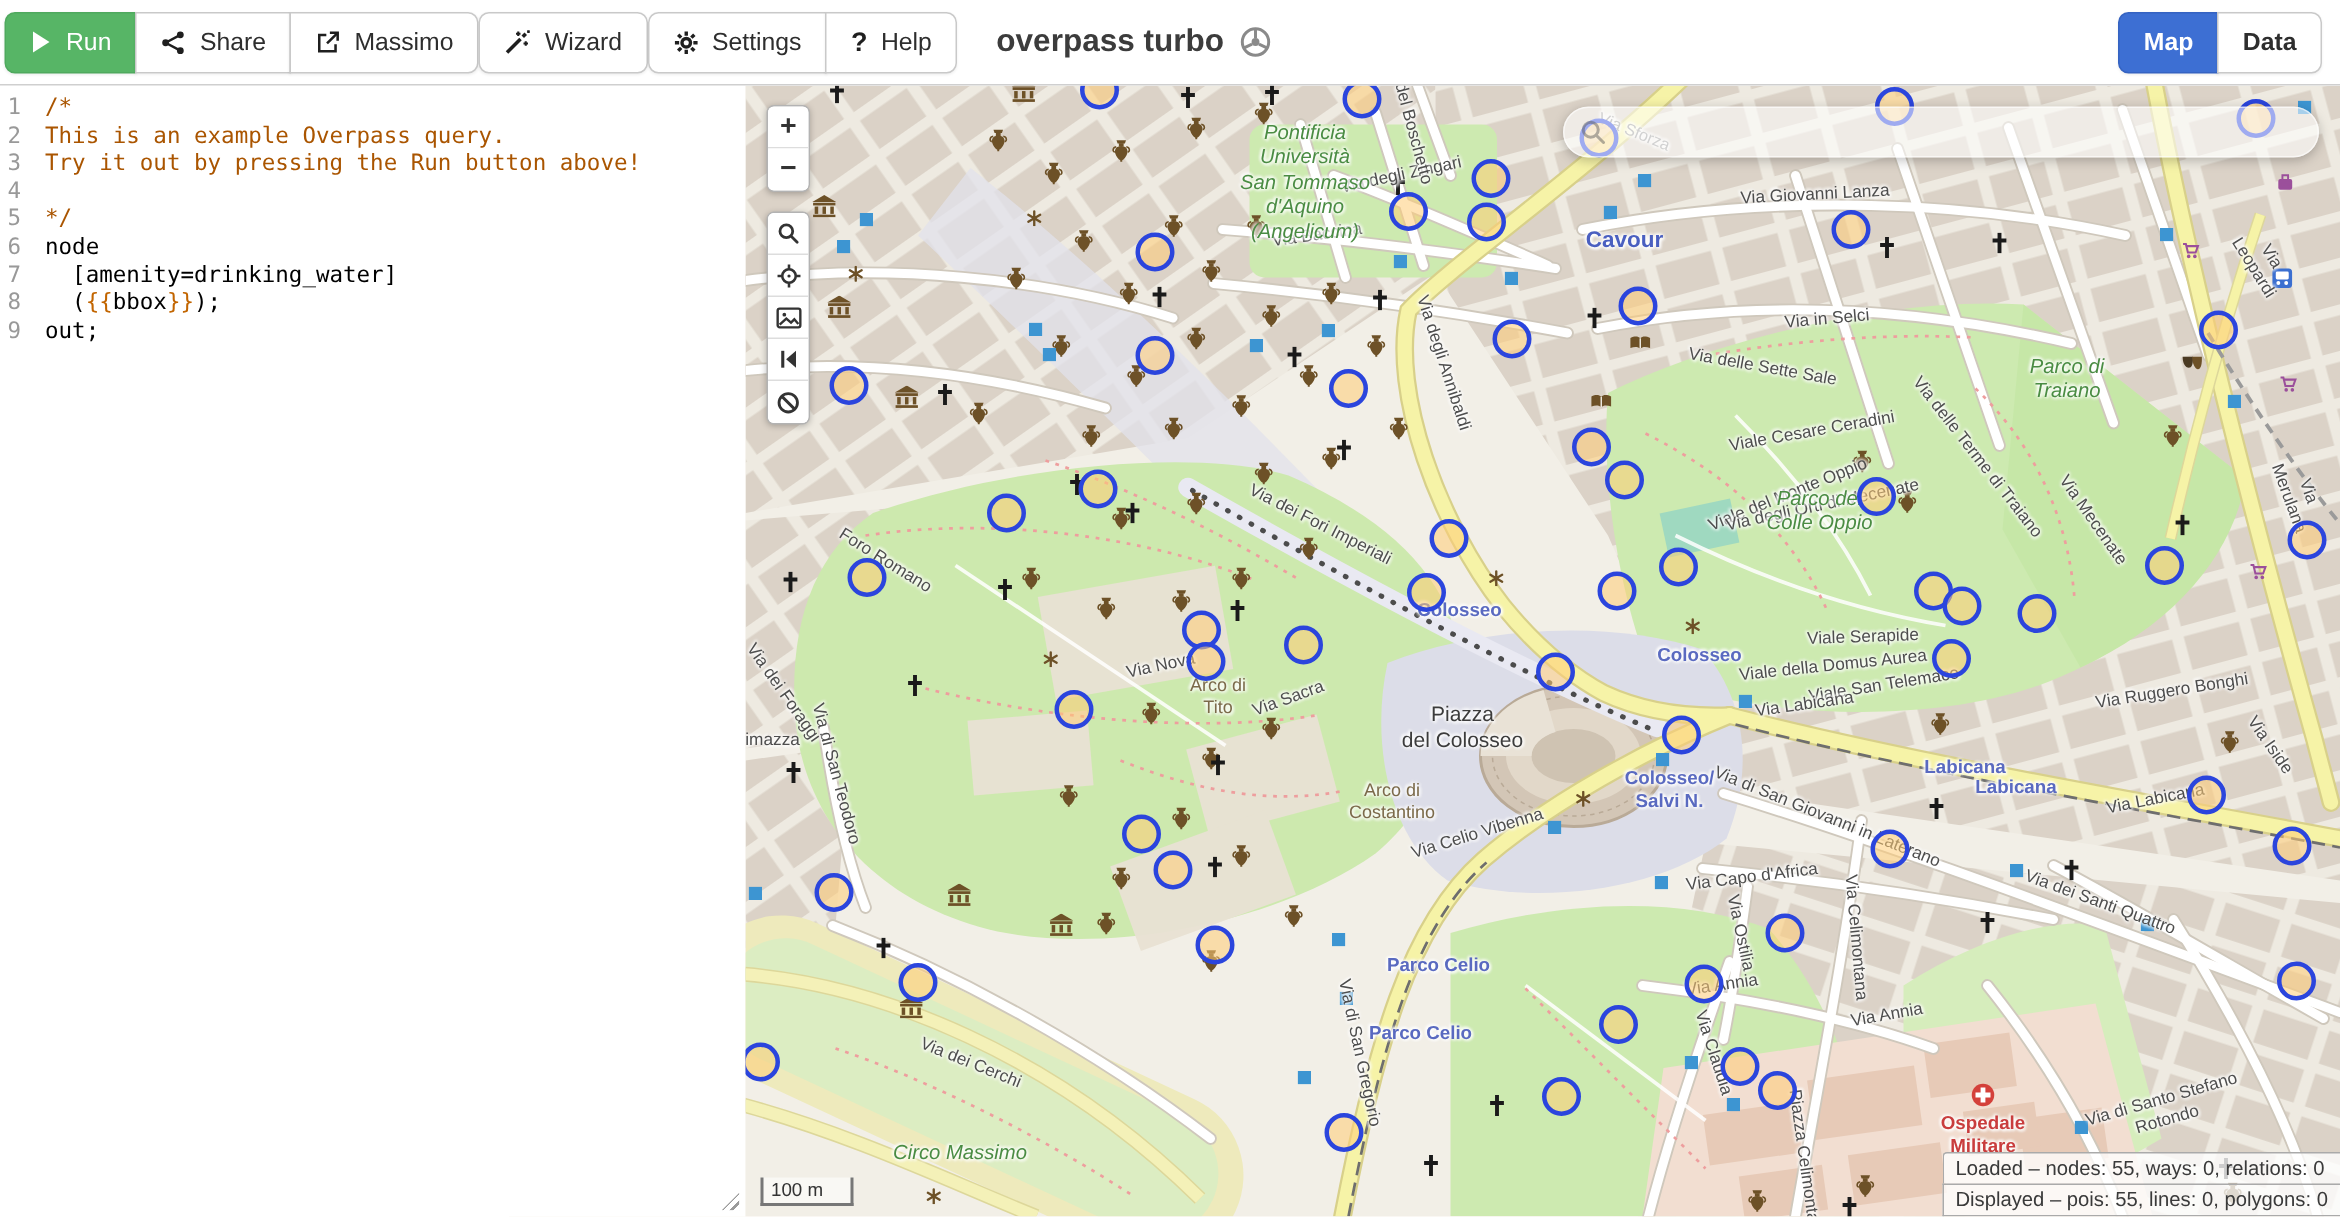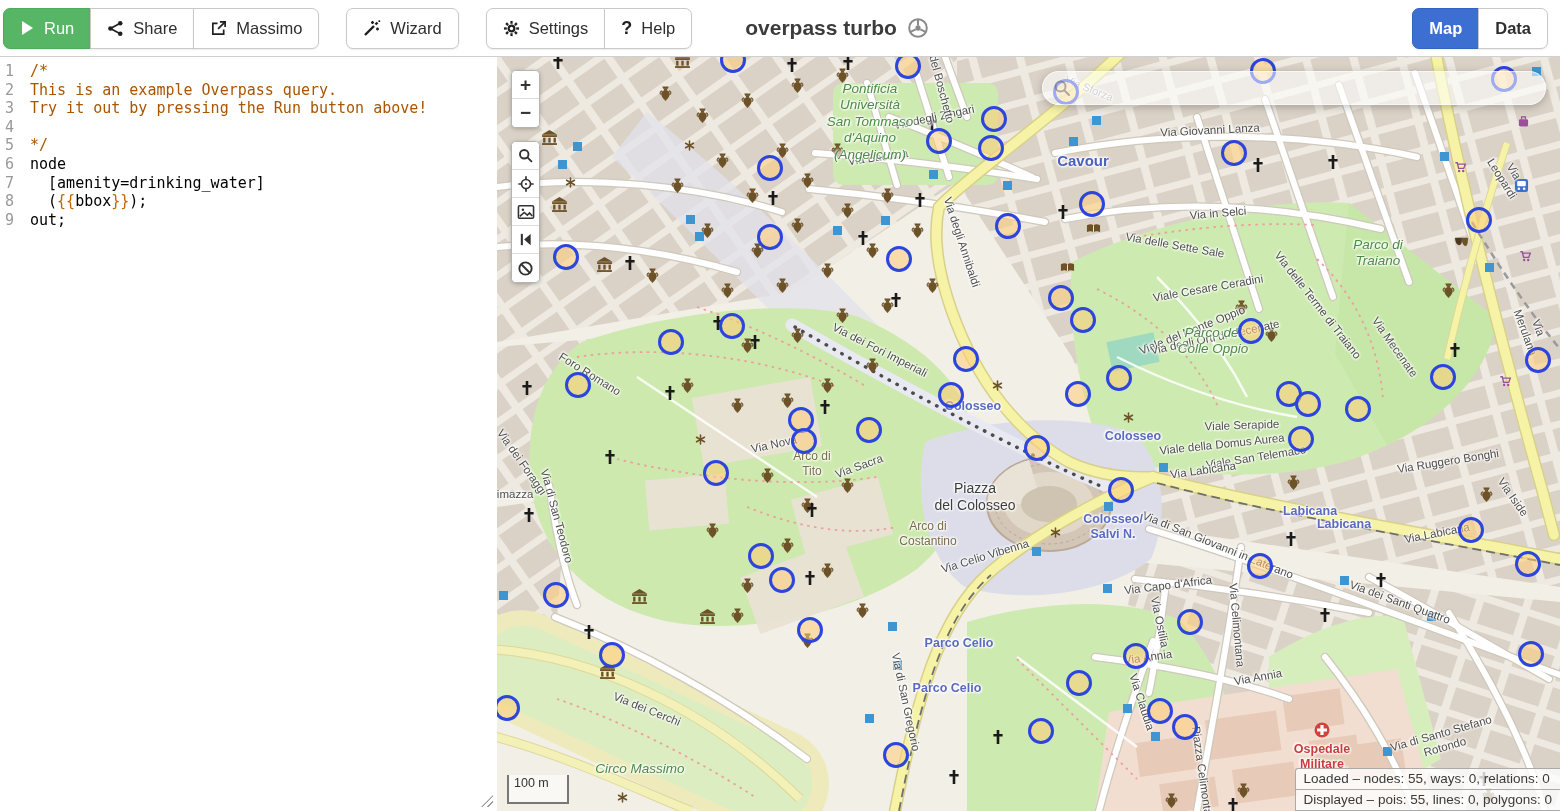--- a/index.html
+++ b/index.html
@@ -3,21 +3,21 @@
 <meta charset="utf-8">
 <style>
   * { box-sizing: border-box; }
   html,body { margin:0; padding:0; width:1560px; height:811px; overflow:hidden;
     font-family:"Liberation Sans", sans-serif; background:#fff; }
   .app { width:1560px; height:811px; display:flex; flex-direction:column; }
 
   
   .toolbar { height:57px; background:#fff; border-bottom:1px solid #cfcfcf;
     display:flex; align-items:center; padding:0 12px 0 3px; flex:0 0 auto; position:relative; z-index:50; }
-  .btn-group { display:flex; margin-right:27px; }
+  .btn-group { display:flex; }
   .btn { display:flex; align-items:center; gap:9px; padding:0 16px; height:41px;
     background:#fff; border:1px solid #c9c9c9; color:#2e2e2e; font-size:16.5px;
     font-family:"Liberation Sans", sans-serif; cursor:pointer; margin-left:-1px;
     box-shadow:0 1px 2px rgba(0,0,0,0.07); }
   .btn:first-child { border-top-left-radius:7px; border-bottom-left-radius:7px; margin-left:0; }
   .btn:last-child { border-top-right-radius:7px; border-bottom-right-radius:7px; }
   .btn.run { background:#57b566; border-color:#4fa95e; color:#fff; }
   .btn.blue { background:#3d6fd3; border-color:#3563c2; color:#fff; font-weight:bold; }
   .btn.bold { font-weight:bold; }
   .ico { display:flex; align-items:center; }
@@ -73,21 +73,21 @@
     box-shadow:0 1px 4px rgba(0,0,0,0.25); z-index:5; }
   .ctl button { display:flex; align-items:center; justify-content:center; width:27px; height:28px;
     background:#fff; border:none; border-bottom:1px solid #ddd; padding:0; cursor:pointer;
     font-size:19px; font-weight:bold; color:#333; font-family:"Liberation Sans",sans-serif; }
   .ctl button:last-child { border-bottom:none; }
   .ctl-zoom { top:13px; }
   .ctl-tools { top:84px; }
 
   .scale { position:absolute; left:10px; bottom:7px; z-index:5;
     border:2px solid #777; border-top:none; background:rgba(255,255,255,0.55);
-    font-size:12.5px; color:#333; padding:1px 5px 12px; min-width:62px; }
+    font-size:12.5px; color:#333; padding:1px 5px 2px; min-width:62px; }
   .status { position:absolute; right:0; bottom:0; z-index:6; text-align:left;
     font-size:13.5px; color:#3a3a3a; }
   .status > div { background:rgba(255,255,255,0.78); border:1px solid #aaa; border-right:none;
     padding:2px 8px 3px; }
   .status > div:first-child { border-bottom:none; border-top-left-radius:3px; }
   .defs-holder { position:absolute; width:0; height:0; overflow:hidden; }
 </style>
 </head>
 <body>
 
@@ -905,21 +905,21 @@
           <div class="map-label k-st" style="left: 645px; top: 645px; transform: translate(-50%, -50%) rotate(72deg);">Via Claudia</div>
           <div class="map-label k-st" style="left: 903px; top: 545px; transform: translate(-50%, -50%) rotate(20deg);">Via dei Santi Quattro</div>
           <div class="map-label k-st" style="left: 946px; top: 683px; transform: translate(-50%, -50%) rotate(-16deg);">Via di Santo Stefano Rotondo</div>
           <div class="map-label k-red" style="left: 825px; top: 700px; transform: translate(-50%, -50%) rotate(0deg);">Ospedale
 Militare</div>
           <div class="map-label k-st" style="left: 706px; top: 720px; transform: translate(-50%, -50%) rotate(82deg);">Piazza Celimontana</div>
           <div class="map-label k-st" style="left: 488px; top: 499px; transform: translate(-50%, -50%) rotate(-17deg);">Via Celio Vibenna</div>
           <div class="map-label k-st" style="left: 409px; top: 645px; transform: translate(-50%, -50%) rotate(78deg);">Via di San Gregorio</div>
           <div class="map-label k-tr" style="left: 462px; top: 587px; transform: translate(-50%, -50%) rotate(0deg);">Parco Celio</div>
           <div class="map-label k-tr" style="left: 450px; top: 632px; transform: translate(-50%, -50%) rotate(0deg);">Parco Celio</div>
-          <div class="map-label k-pl" style="left: 478px; top: 440px; transform: translate(-50%, -50%) rotate(0deg);">Piazza
+          <div class="map-label k-pl" style="left: 478px; top: 428px; transform: translate(-50%, -50%) rotate(0deg);">Piazza
 del Colosseo</div>
           <div class="map-label k-tr" style="left: 476px; top: 350px; transform: translate(-50%, -50%) rotate(0deg);">Colosseo</div>
           <div class="map-label k-tr" style="left: 636px; top: 380px; transform: translate(-50%, -50%) rotate(0deg);">Colosseo</div>
           <div class="map-label k-tr" style="left: 616px; top: 470px; transform: translate(-50%, -50%) rotate(0deg);">Colosseo/
 Salvi N.</div>
           <div class="map-label k-hi" style="left: 315px; top: 407px; transform: translate(-50%, -50%) rotate(0deg);">Arco di
 Tito</div>
           <div class="map-label k-hi" style="left: 431px; top: 477px; transform: translate(-50%, -50%) rotate(0deg);">Arco di
 Costantino</div>
           <div class="map-label k-st" style="left: 362px; top: 409px; transform: translate(-50%, -50%) rotate(-20deg);">Via Sacra</div>

